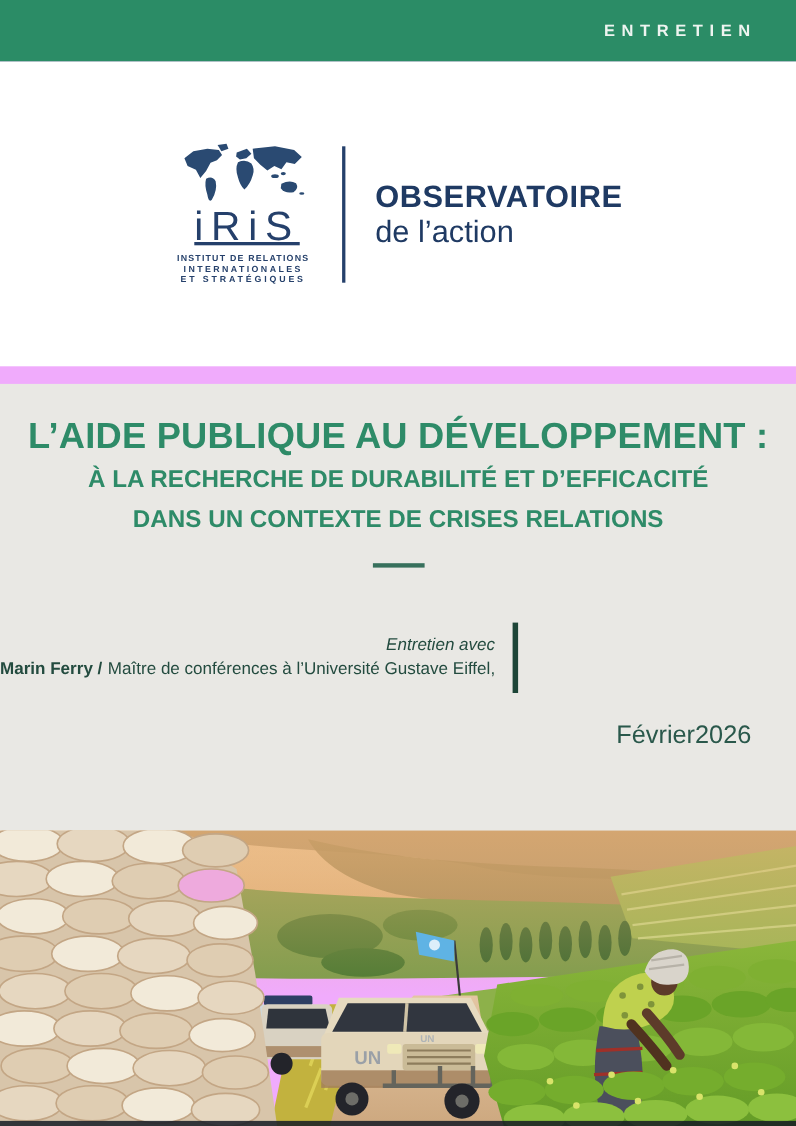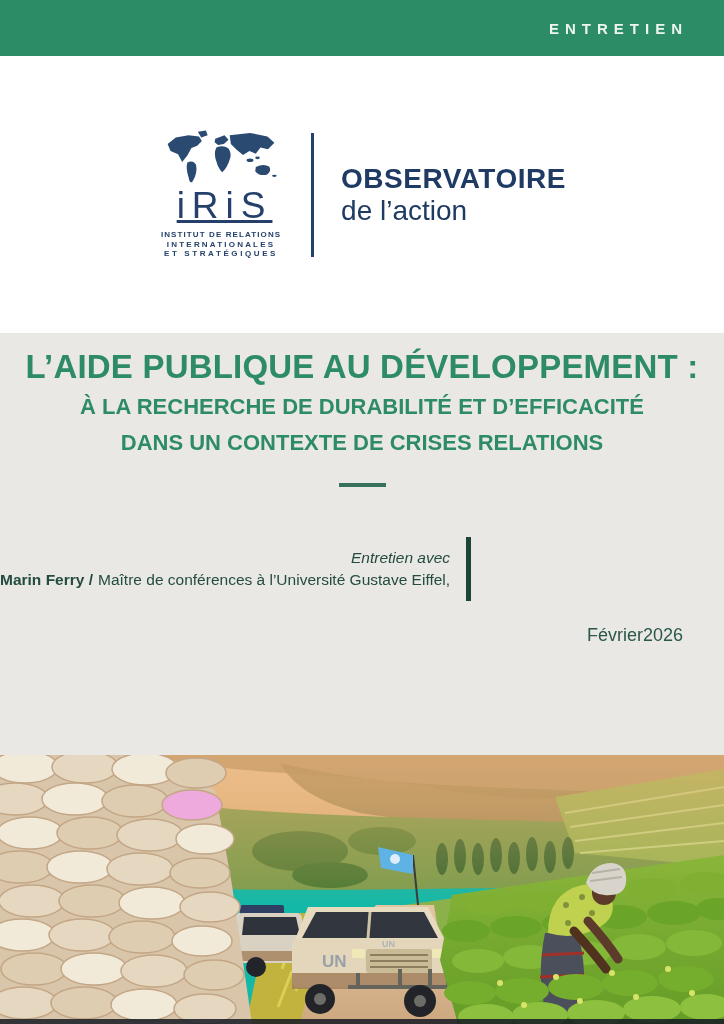--- a/index.html
+++ b/index.html
@@ -1,18 +1,18 @@
 <!DOCTYPE html>
 <html><head>
 <meta charset="utf-8">
 <style>
   html,body { margin:0; padding:0; background:#888; }
   .page {
     position:relative; width:724px; height:1024px; margin:0 auto;
-    background:#14b8a6; overflow:hidden;
+    background:#f0abfc; overflow:hidden;
     font-family:"Liberation Sans", sans-serif;
   }
 
   
   .topbar {
     height:56px; background:#2b8c66;
     display:flex; align-items:center; justify-content:flex-end;
     padding-right:36px; box-sizing:border-box;
   }
   .topbar .label {
@@ -41,42 +41,42 @@
   .iris .sub .s3 { letter-spacing:2.6px; }
   .logo-divider {
     width:3px; height:124px; background:#25406b; margin:0 27px;
   }
   .obs { color:#1f3a63; }
   .obs .l1 { font-size:28px; font-weight:bold; letter-spacing:0.5px; line-height:32px; }
   .obs .l2, .obs .l3 { font-size:28px; line-height:32px; }
 
   
   .title-band {
-    height:422px; background:#e9e8e4; box-sizing:border-box; padding-top:11px;
+    height:422px; background:#e9e8e4; box-sizing:border-box; padding-top:24px;margin-top:16px;
   }
   .doc-title { margin:0; text-align:center; color:#2e8b68; font-weight:bold; }
   .doc-title .t1 { display:block; font-size:33px; line-height:45px; letter-spacing:0.2px; }
   .doc-title .t2, .doc-title .t3 { display:block; font-size:22px; line-height:36px; }
   .dash { width:47px; height:3.5px; background:#37705c; margin:22px auto 0 auto; }
 
   .attribution {
     margin-top:50px; display:flex; align-items:center;
     padding-right:42px;
   }
   .attr-text {
     text-align:right; color:#234b3f; font-size:15.5px; line-height:22px;
     margin-right:16px;
   }
   .attr-text .intro { font-style:italic; }
   .attr-text .name { font-weight:bold; margin-right:5px; }
   .attr-bar { width:5px; height:64px; background:#1d4537; }
 
   .date-line {
     text-align:right; padding-right:41px; margin-top:24px;
-    color:#2a584b; font-size:18px;
+    color:#2a584b; font-size:23px;
   }
 
   
   .photo { position:absolute; left:0; bottom:0; width:724px; height:269px; }
   .photo svg { display:block; }
 </style>
 </head>
 <body>
 
 <div class="page">

